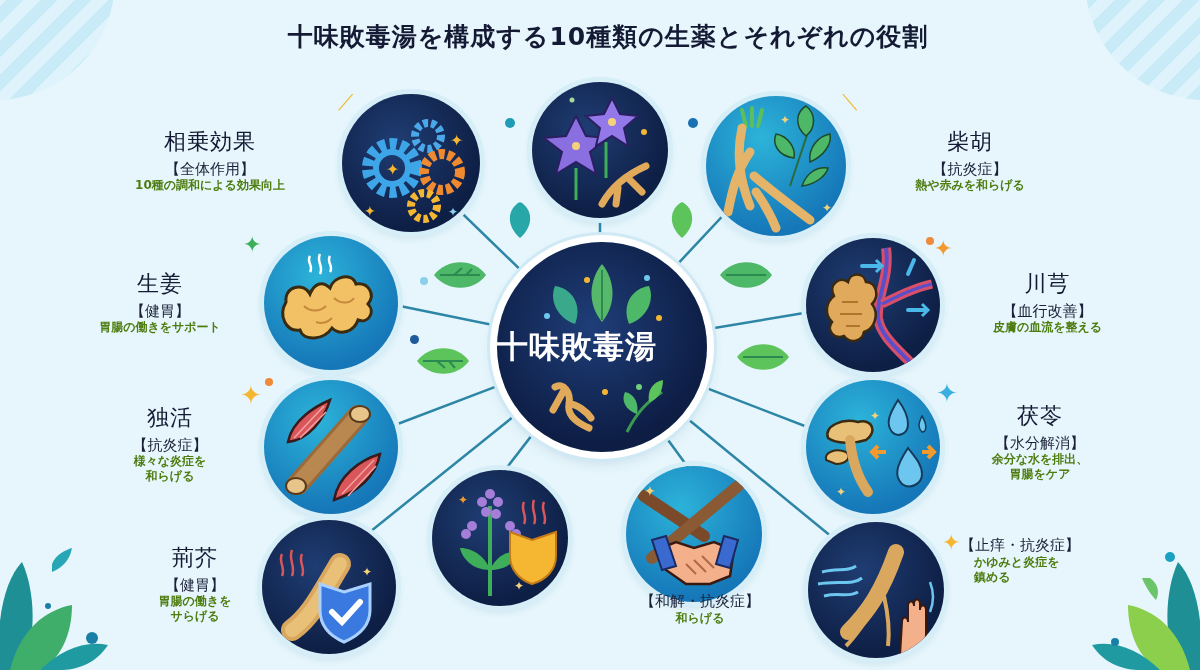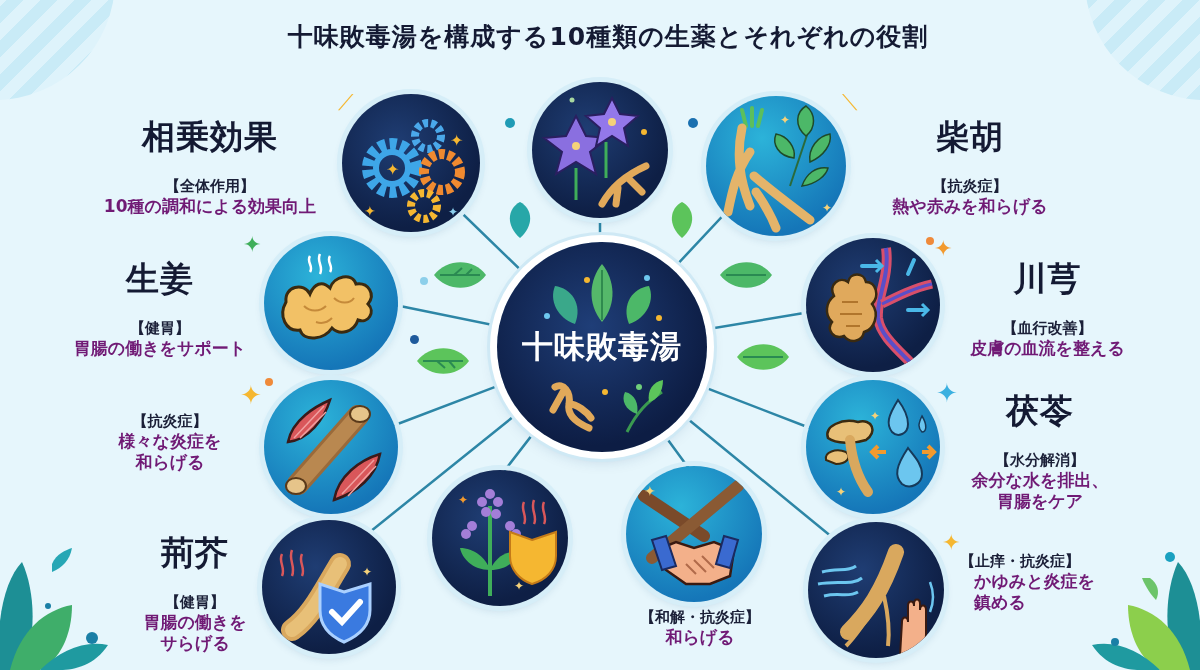--- a/index.html
+++ b/index.html
@@ -36,29 +36,29 @@
   .node.blue { background: radial-gradient(circle at 40% 30%, #2cb3d9, #1576b8 75%); }
   .node svg { width: 100%; height: 100%; }
 
   .hub {
     position: absolute; left: 497px; top: 242px; width: 210px; height: 210px;
     border-radius: 50%;
     background: radial-gradient(circle at 45% 40%, #1f3e78, #0d1d44 70%);
     box-shadow: 0 0 0 7px #ffffff, 0 0 0 10px #cfe9f5, 0 6px 16px rgba(20,60,110,0.25);
   }
   .hub-label {
-    position: absolute; left: 0; right: 0; top: 84px; text-align: center;
+    position: absolute; left: 0; right: 0; top: 84px; 
     color: #ffffff; font-size: 31px; font-weight: bold; letter-spacing: 1px;
   }
   .hub svg.hub-art { position: absolute; inset: 0; width: 100%; height: 100%; }
 
   .label { position: absolute; text-align: center; line-height: 1.25; }
-  .label .name { font-size: 33px; font-weight: bold; color: #141a33; letter-spacing: 1px; }
-  .label .role { font-size: 15px; font-weight: bold; color: #1b2038; margin-top: 20px; }
-  .label .desc { font-size: 17px; font-weight: bold; color: #701a75; }
+  .label .name { font-size: 22px; font-weight: normal; color: #141a33; letter-spacing: 1px; margin-top: 12px; }
+  .label .role { font-size: 15px; font-weight: normal; color: #1b2038; margin-top: 4px; }
+  .label .desc { font-size: 12px; font-weight: bold; color: #4d7c0f; }
 
   .leaf-deco { position: absolute; }
   .dot { position: absolute; border-radius: 50%; }
   .spark { position: absolute; font-size: 22px; line-height: 1; }
 </style>
 </head>
 <body>
 
 <div class="stage">
   <div class="corner-stripes tl"></div>
@@ -322,20 +322,21 @@
     <div class="desc">胃腸の働きをサポート</div>
   </div>
 
   <div class="label" style="left:955px;top:258px;width:185px">
     <div class="name">川芎</div>
     <div class="role">【血行改善】</div>
     <div class="desc">皮膚の血流を整える</div>
   </div>
 
   <div class="label" style="left:100px;top:392px;width:140px">
+    <div class="name">独活</div>
     <div class="role">【抗炎症】</div>
     <div class="desc">様々な炎症を</div>
     <div class="desc">和らげる</div>
   </div>
 
   <div class="label" style="left:955px;top:390px;width:170px">
     <div class="name">茯苓</div>
     <div class="role">【水分解消】</div>
     <div class="desc">余分な水を排出、</div>
     <div class="desc">胃腸をケア</div>

